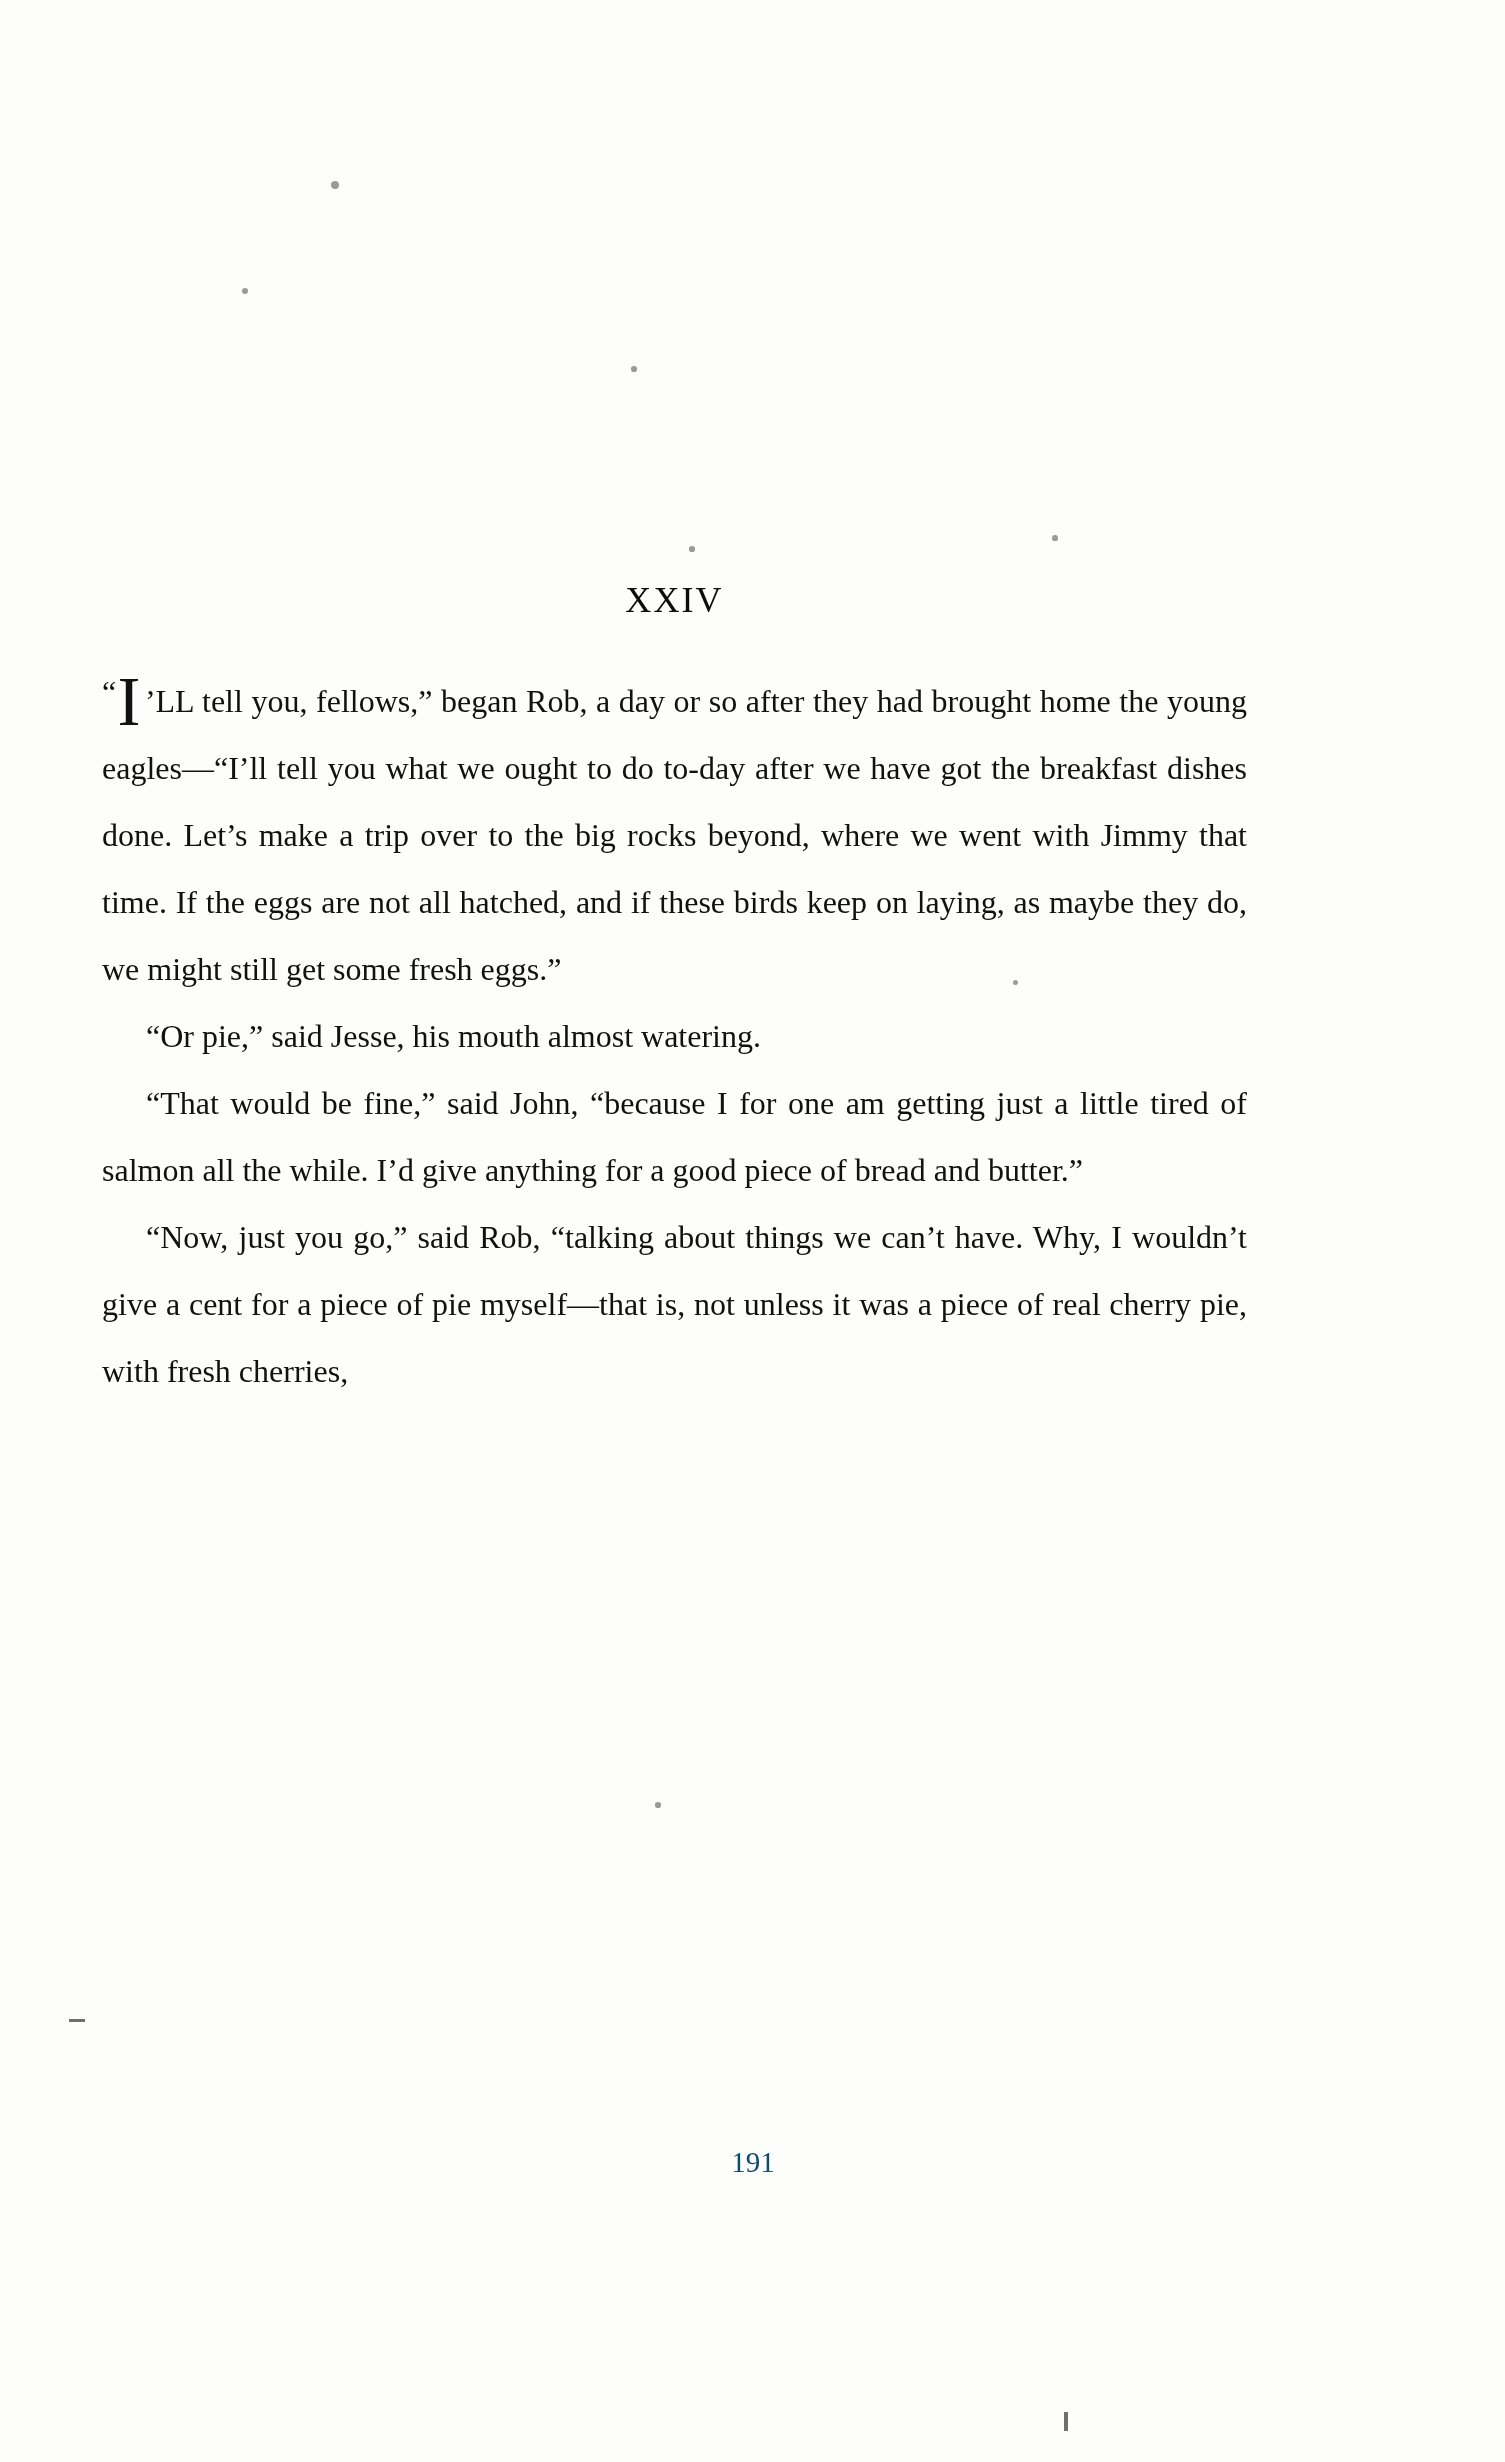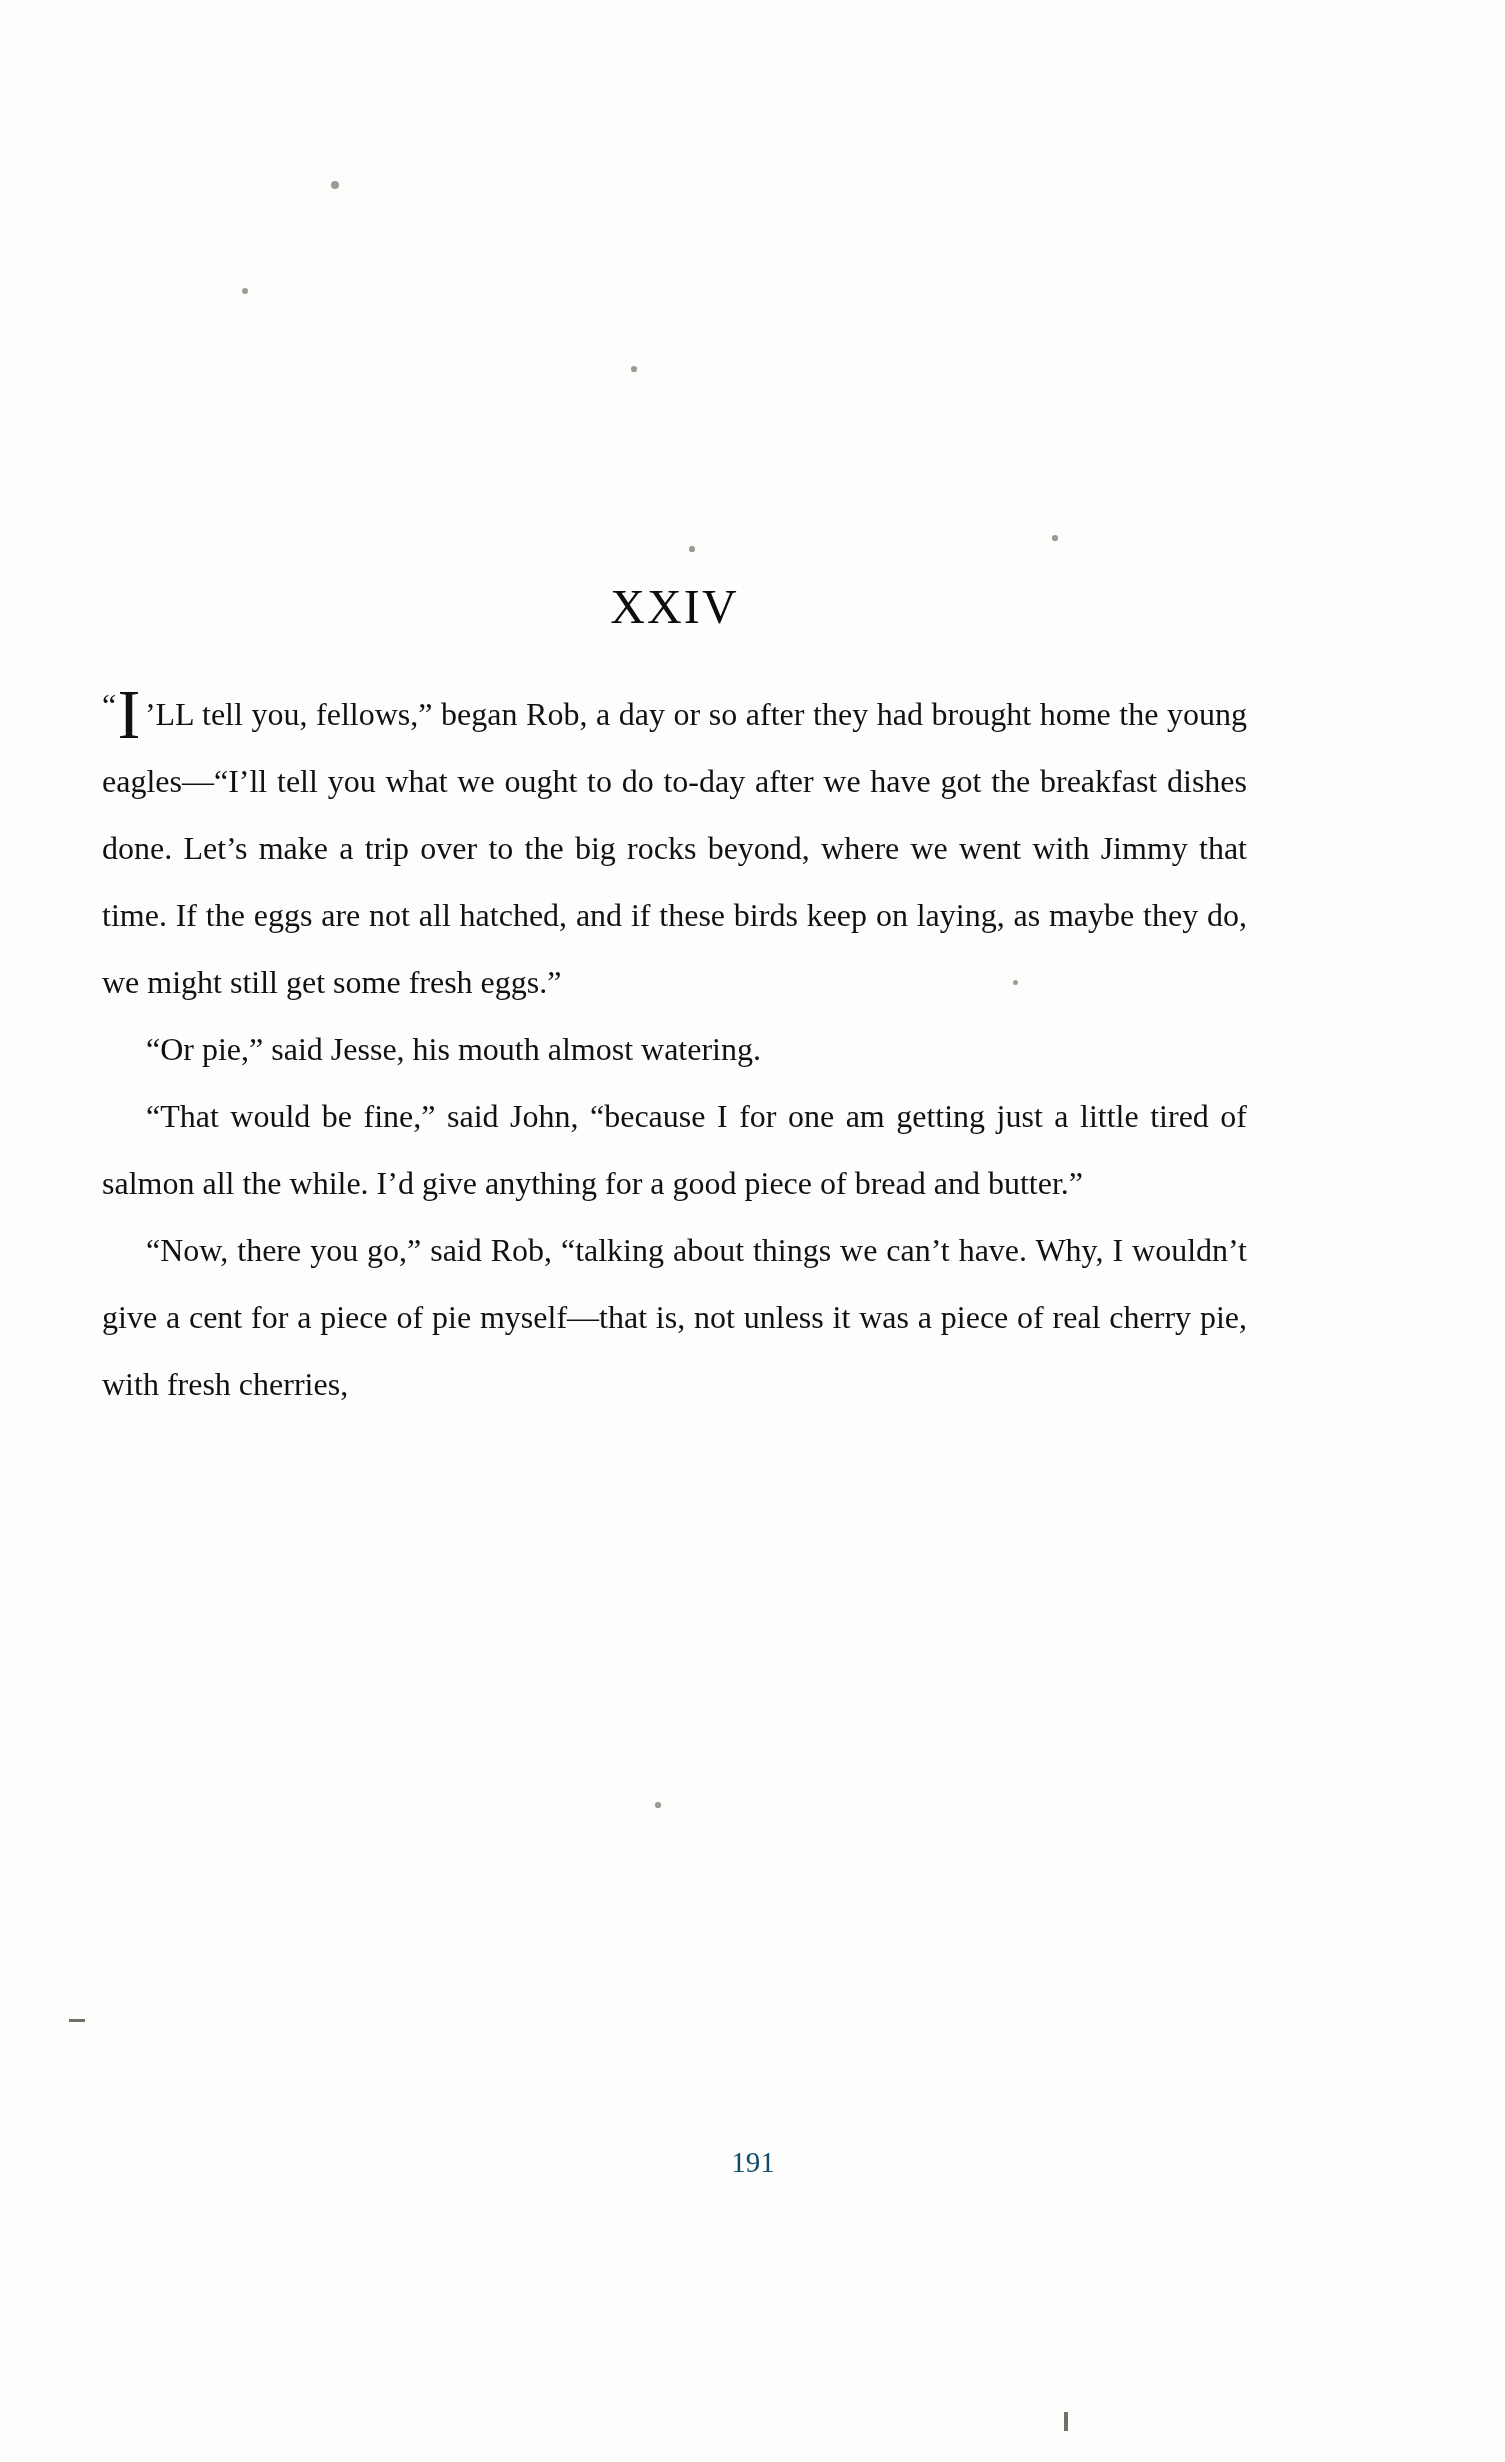--- a/index.html
+++ b/index.html
@@ -33,21 +33,21 @@
 
   .content {
     position: absolute;
     left: 102px;
     top: 579px;
     width: 1145px;
   }
 
   .chapter-number {
     text-align: center;
-    font-size: 48px;
+    font-size: 36px;
     letter-spacing: 2.1px;
     font-family: "Liberation Serif", serif;
     color: #0d0d0d;
     margin: 0 0 47px 0;
     font-weight: 400;
   }
 
   .chapter-title {
     text-align: center;
     font-size: 24px;
@@ -132,21 +132,21 @@
 
 
     <div class="body-text">
 
       <p class="para first dropcap-wrap">
         <span class="open-quote-lead">“</span><span class="dropcap">I</span><span>’LL tell you, fellows,” began Rob, a day or so after they had brought home the young eagles—“I’ll tell you what we ought to do to-day after we have got the breakfast dishes done. Let’s make a trip over to the big rocks beyond, where we went with Jimmy that time.  If the eggs are not all hatched, and if these birds keep on laying, as maybe they do, we might still get some fresh eggs.”</span>
       </p>
 
       <p class="para">“Or pie,” said Jesse, his mouth almost watering.</p>
       <p class="para">“That would be fine,” said John, “because I for one am getting just a little tired of salmon all the while.  I’d give anything for a good piece of bread and butter.”</p>
-      <p class="para">“Now, there you go,” said Rob, “talking about things we can’t have.  Why, I wouldn’t give a cent for a piece of pie myself—that is, not unless it was a piece of real cherry pie, with fresh cherries,</p>
+      <p class="para">“Now, just you go,” said Rob, “talking about things we can’t have.  Why, I wouldn’t give a cent for a piece of pie myself—that is, not unless it was a piece of real cherry pie, with fresh cherries,</p>
 
     </div>
 
   </div>
 
   <div class="page-number">191</div>
 
 </div>
 
 

